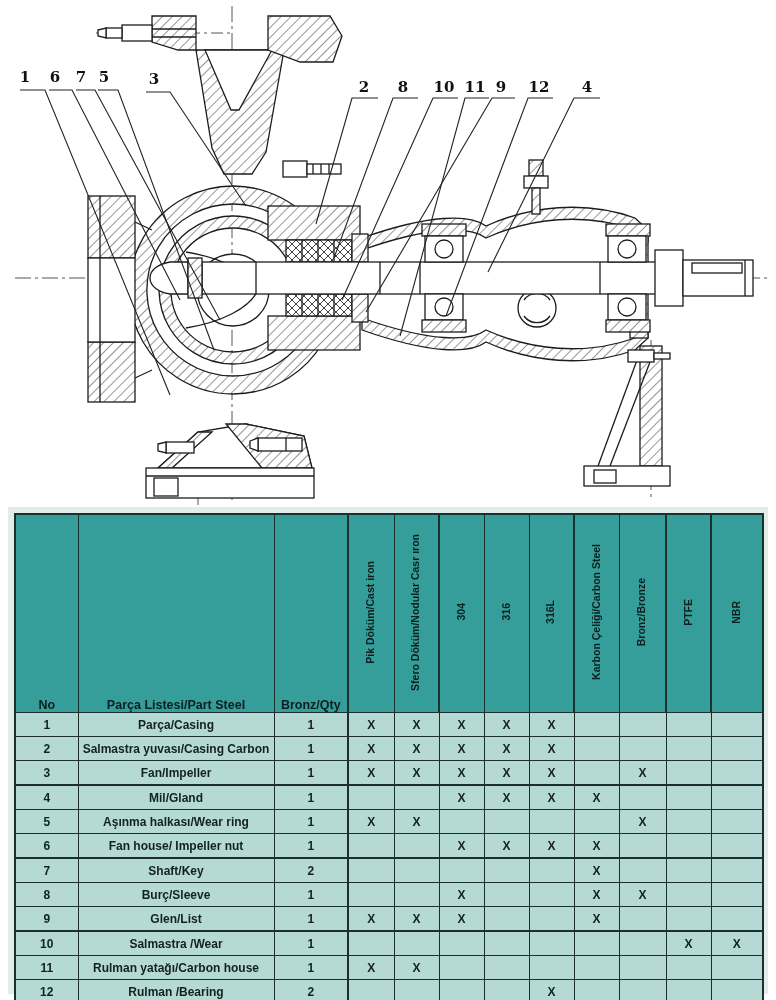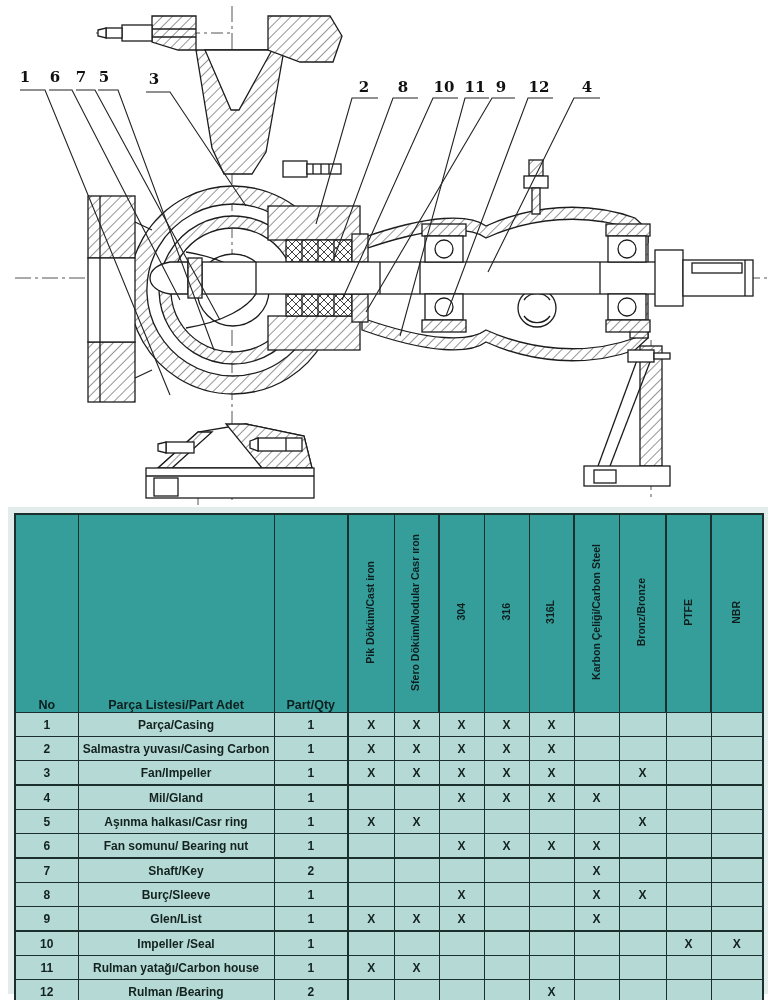--- a/index.html
+++ b/index.html
@@ -219,22 +219,22 @@
       <col style="width:45px">
         <col style="width:45px">
         <col style="width:45px">
       <col style="width:47px">
         <col style="width:45px">
         <col style="width:52px">
     </colgroup>
     <thead>
       <tr>
         <th>No</th>
-        <th>Parça Listesi/Part Adet</th>
-        <th class="br2">Part/Qty</th>
+        <th>Parça Listesi/Part Steel</th>
+        <th class="br2">Bronz/Qty</th>
         <th class="mat"><span class="vert">Pik Döküm/Cast iron</span></th>
         <th class="mat br2"><span class="vert">Sfero Döküm/Nodular Casr ıron</span></th>
         <th class="mat"><span class="vert">304</span></th>
         <th class="mat"><span class="vert">316</span></th>
         <th class="mat br2"><span class="vert">316L</span></th>
         <th class="mat"><span class="vert">Karbon Çeliği/Carbon Steel</span></th>
         <th class="mat br2"><span class="vert">Bronz/Bronze</span></th>
         <th class="mat br2"><span class="vert">PTFE</span></th>
         <th class="mat"><span class="vert">NBR</span></th>
       </tr>
@@ -291,35 +291,35 @@
           <td class="m2">X</td>
           <td class="m3">X</td>
           <td class="m4">X</td>
           <td class="m5">X</td>
           <td class="m6"></td>
           <td class="m7"></td>
           <td class="m8"></td>
         </tr>
         <tr>
           <td>5</td>
-          <td>Aşınma halkası/Casr ring</td>
+          <td>Aşınma halkası/Wear ring</td>
           <td class="br2">1</td>
           <td class="m0">X</td>
           <td class="m1">X</td>
           <td class="m2"></td>
           <td class="m3"></td>
           <td class="m4"></td>
           <td class="m5"></td>
           <td class="m6">X</td>
           <td class="m7"></td>
           <td class="m8"></td>
         </tr>
         <tr>
           <td>6</td>
-          <td>Fan somunu/ Bearing nut</td>
+          <td>Fan house/ Impeller nut</td>
           <td class="br2">1</td>
           <td class="m0"></td>
           <td class="m1"></td>
           <td class="m2">X</td>
           <td class="m3">X</td>
           <td class="m4">X</td>
           <td class="m5">X</td>
           <td class="m6"></td>
           <td class="m7"></td>
           <td class="m8"></td>
@@ -361,21 +361,21 @@
           <td class="m2">X</td>
           <td class="m3"></td>
           <td class="m4"></td>
           <td class="m5">X</td>
           <td class="m6"></td>
           <td class="m7"></td>
           <td class="m8"></td>
         </tr>
         <tr>
           <td>10</td>
-          <td>Impeller /Seal</td>
+          <td>Salmastra /Wear</td>
           <td class="br2">1</td>
           <td class="m0"></td>
           <td class="m1"></td>
           <td class="m2"></td>
           <td class="m3"></td>
           <td class="m4"></td>
           <td class="m5"></td>
           <td class="m6"></td>
           <td class="m7">X</td>
           <td class="m8">X</td>

